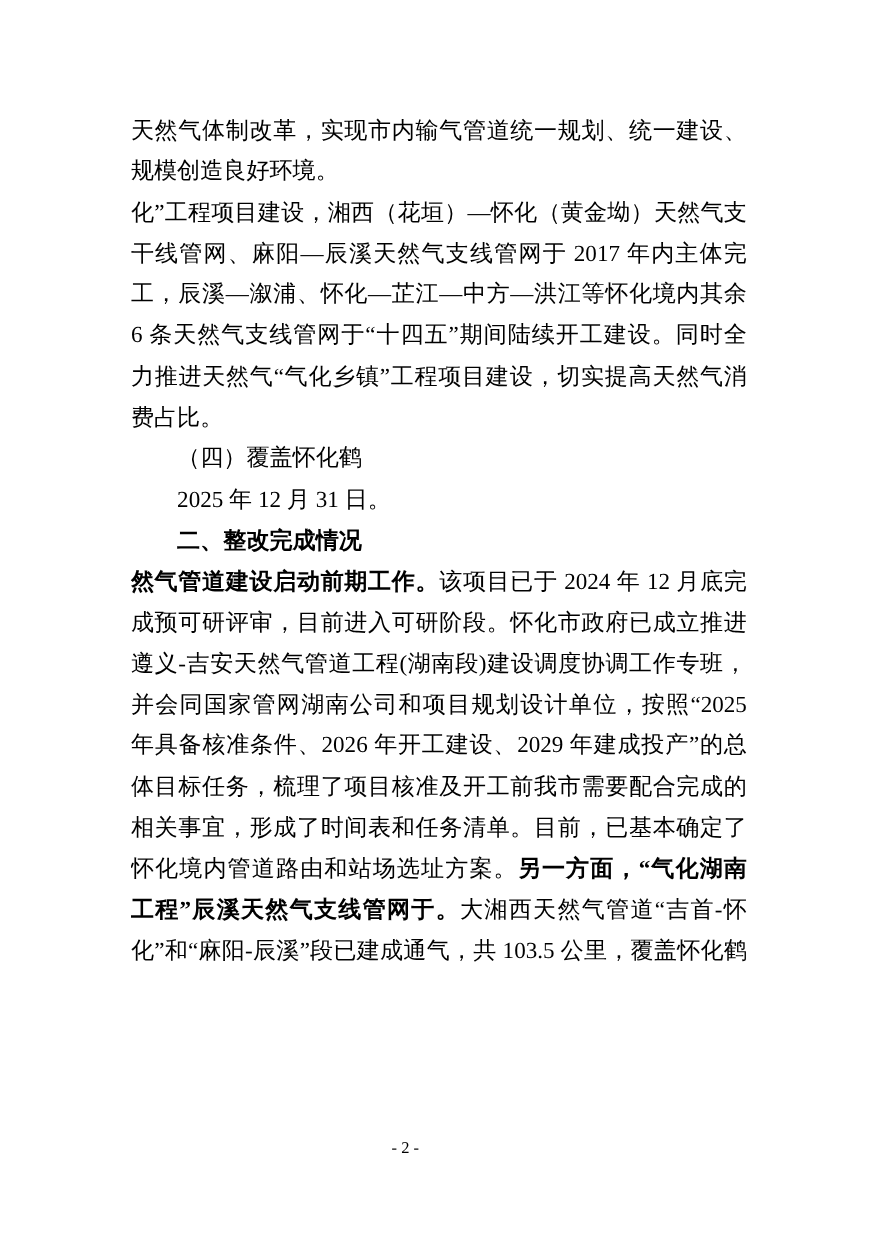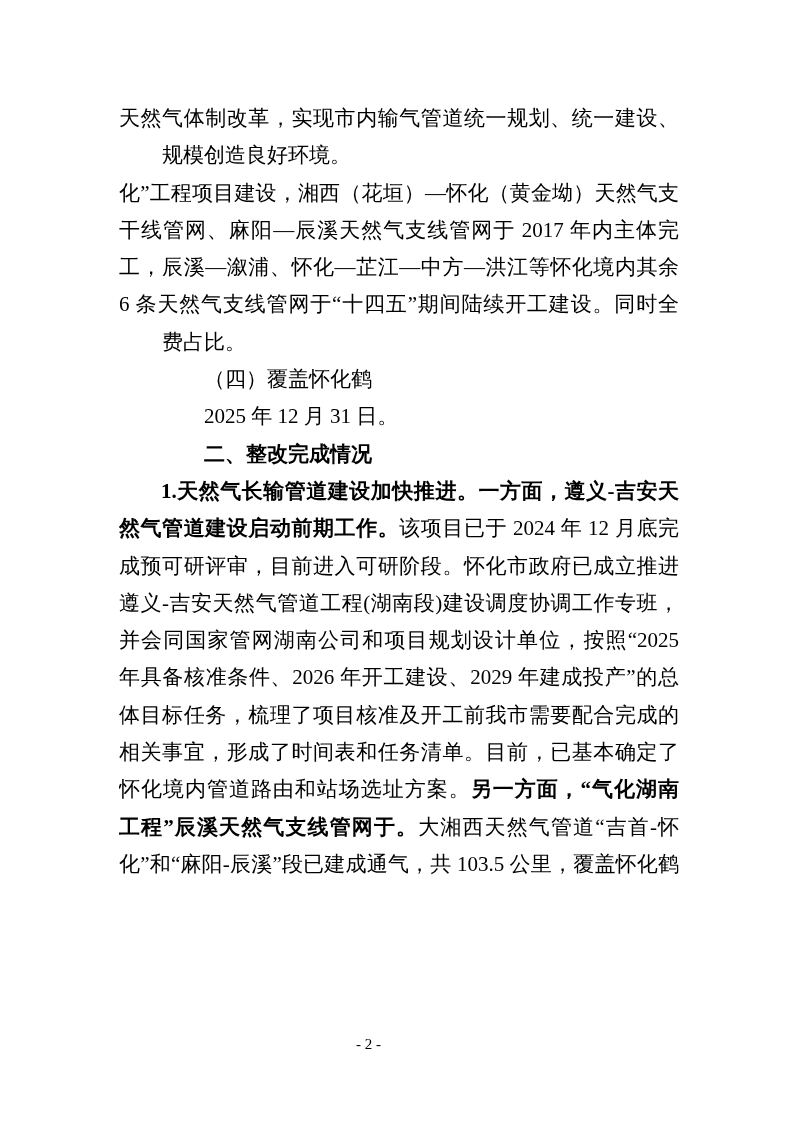--- a/index.html
+++ b/index.html
@@ -30,21 +30,20 @@
     height: 37.3px;
     line-height: 37.3px;
     font-size: 21px;
     text-align: justify;
     text-align-last: justify;
     overflow: hidden;
     white-space: normal;
   }
   .line.endpara {
     text-align-last: left;
-    margin-left: 43px;
   }
   .line.indent {
     padding-left: 42px;
   }
   .seg { font-weight: normal; }
   .seg.bold { font-weight: bold; }
   .heading-line .seg {
     font-family: Liberation Serif, serif;
     font-weight: 600;
   }
@@ -67,33 +66,33 @@
   <div class="content" id="doc-content">
       <div class="para">
         <div class="line"><span class="seg">天然气体制改革，实现市内输气管道统一规划、统一建设、</span></div>
         <div class="line endpara"><span class="seg">规模创造良好环境。</span></div>
       </div>
       <div class="para">
         <div class="line"><span class="seg">化”工程项目建设，湘西（花垣）—怀化（黄金坳）天然气支</span></div>
         <div class="line"><span class="seg">干线管网、麻阳—辰溪天然气支线管网于 2017 年内主体完</span></div>
         <div class="line"><span class="seg">工，辰溪—溆浦、怀化—芷江—中方—洪江等怀化境内其余</span></div>
         <div class="line"><span class="seg">6 条天然气支线管网于“十四五”期间陆续开工建设。同时全</span></div>
+        <div class="line"><span class="seg">力推进天然气“气化乡镇”工程项目建设，切实提高天然气消</span></div>
         <div class="line endpara"><span class="seg">费占比。</span></div>
       </div>
       <div class="para">
         <div class="line indent endpara"><span class="seg">（四）覆盖怀化鹤</span></div>
       </div>
       <div class="para">
         <div class="line indent endpara"><span class="seg">2025 年 12 月 31 日。</span></div>
       </div>
       <div class="para">
         <div class="line indent endpara heading-line"><span class="seg">二、整改完成情况</span></div>
       </div>
       <div class="para">
-        <div class="line indent"><span class="seg bold">1.天然气长输管道建设加快推进。一方面，遵义-吉安天</span></div>
         <div class="line"><span class="seg bold">然气管道建设启动前期工作。</span><span class="seg">该项目已于 2024 年 12 月底完</span></div>
         <div class="line"><span class="seg">成预可研评审，目前进入可研阶段。怀化市政府已成立推进</span></div>
         <div class="line"><span class="seg">遵义-吉安天然气管道工程(湖南段)建设调度协调工作专班，</span></div>
         <div class="line"><span class="seg">并会同国家管网湖南公司和项目规划设计单位，按照“2025</span></div>
         <div class="line"><span class="seg">年具备核准条件、2026 年开工建设、2029 年建成投产”的总</span></div>
         <div class="line"><span class="seg">体目标任务，梳理了项目核准及开工前我市需要配合完成的</span></div>
         <div class="line"><span class="seg">相关事宜，形成了时间表和任务清单。目前，已基本确定了</span></div>
         <div class="line"><span class="seg">怀化境内管道路由和站场选址方案。</span><span class="seg bold">另一方面，“气化湖南</span></div>
         <div class="line"><span class="seg bold">工程”辰溪天然气支线管网于。</span><span class="seg">大湘西天然气管道“吉首-怀</span></div>
         <div class="line"><span class="seg">化”和“麻阳-辰溪”段已建成通气，共 103.5 公里，覆盖怀化鹤</span></div>

